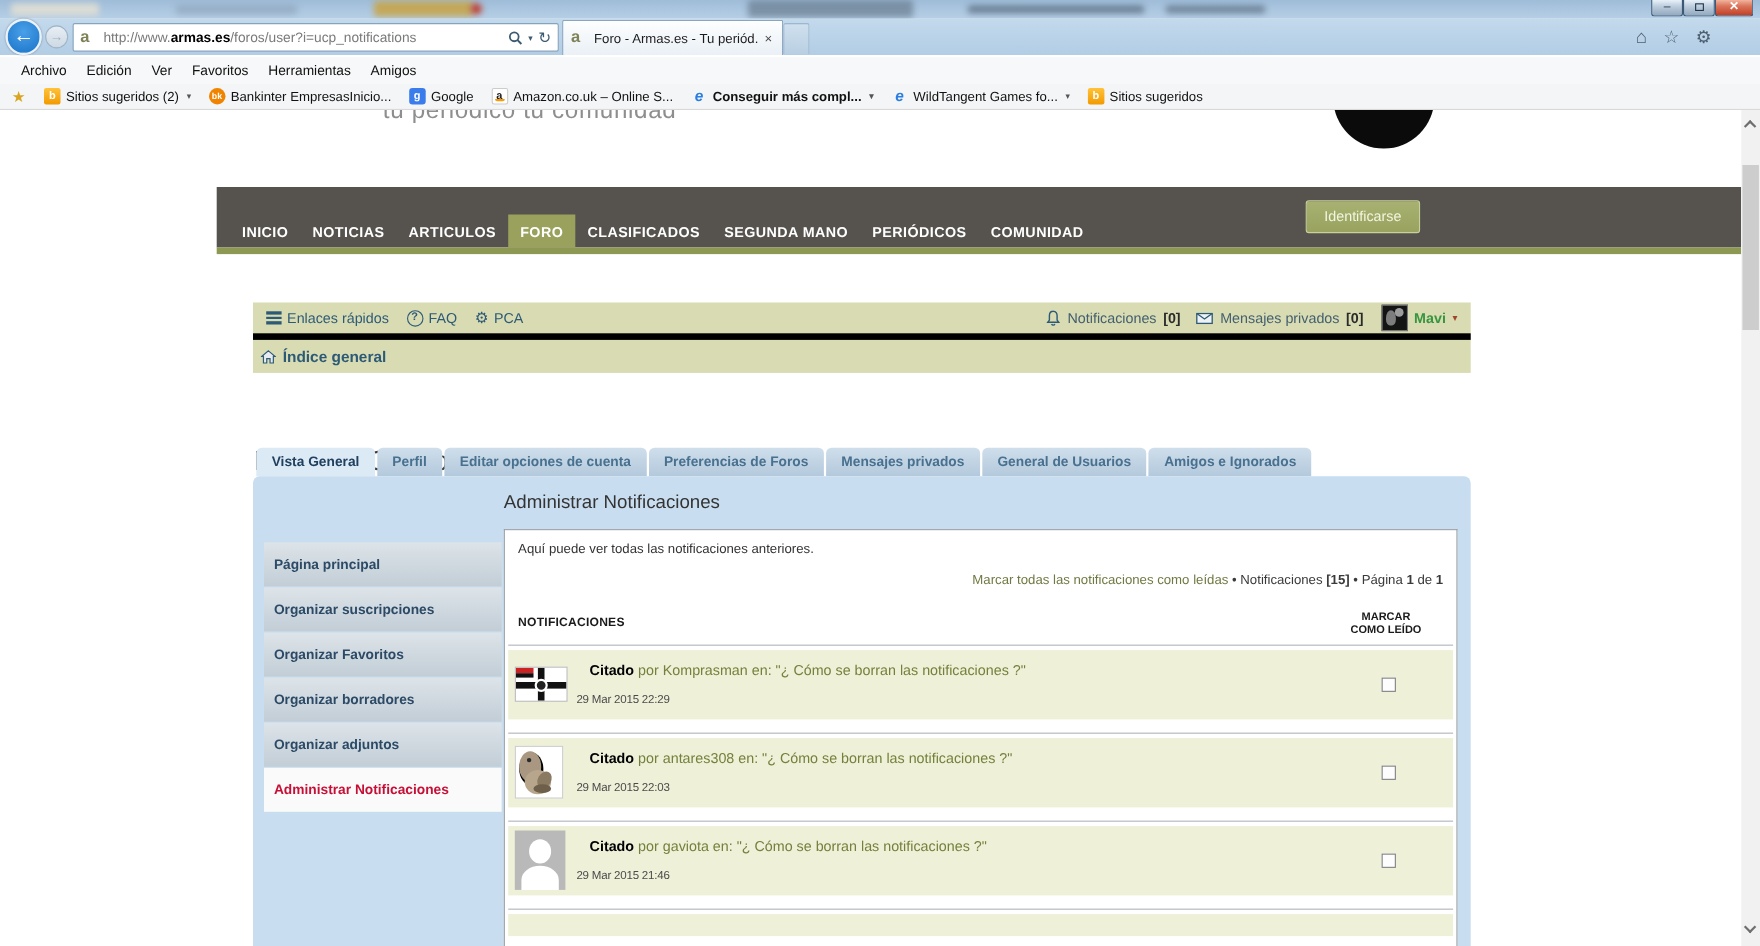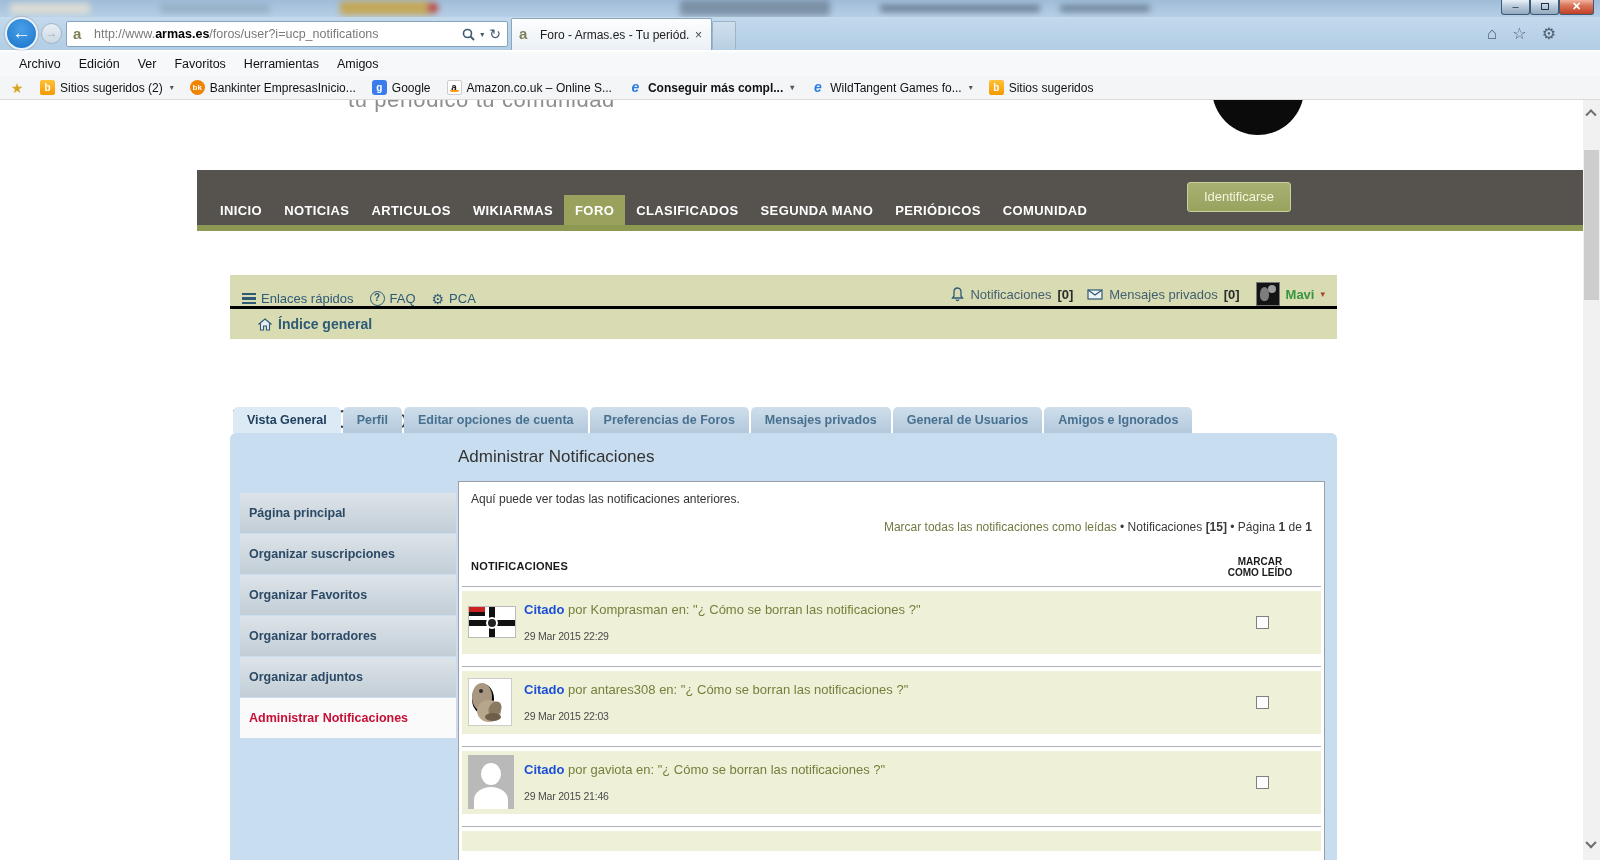--- a/index.html
+++ b/index.html
@@ -74,22 +74,22 @@
     display:flex; align-items:stretch; padding-left:12px; }
   .nav-item { display:flex; align-items:center; padding:0 11px; color:#fff; font-size:13px; font-weight:bold;
     letter-spacing:.4px;margin-top:25px; }
   .nav-item.active { background:#99a15d; }
   .signin { position:absolute; right:292px; top:12px; height:30px; padding:0 16px;
     background:linear-gradient(180deg,#a8b171,#99a35f); border:1px solid #c9d19b; border-radius:3px;
     color:#f2f5df; font-size:13px; line-height:28px; }
   .olivestrip { position:absolute; left:197px; right:0; top:125px; height:6px; background:#8d9952; }
 
   .quickblock { position:absolute; left:230px; top:175px; width:1107px; background:#d9dbb3; }
-  .qrow1 { height:34px; display:flex; align-items:flex-end; padding:0 12px; border-bottom:3px solid #000000; }
-  .qrow2 { height:30px; display:flex; align-items:center; padding:0 28px; }
+  .qrow1 { height:34px; display:flex; align-items:center; padding:0 12px; border-bottom:6px solid #000000; }
+  .qrow2 { height:30px; display:flex; align-items:center; padding:0 7px; }
   .qlink { display:flex; align-items:center; gap:5px; color:#2d5b76; font-size:13px; margin-right:16px; }
   .qspacer { flex:1; }
   .qright { display:flex; align-items:center; gap:6px; color:#43606f; font-size:13px; }
   .qcount { font-weight:bold; color:#2b2b2b; }
   .hamb { display:inline-block; width:14px; }
   .hamb i { display:block; height:2.5px; background:#2d5b76; margin:2px 0; }
   .qmark { width:15px; height:15px; border:1.5px solid #2d5b76; border-radius:50%; color:#2d5b76;
     font-size:10px; font-weight:bold; text-align:center; line-height:12px; }
   .gearglyph { font-size:14px; color:#2d5b76; line-height:14px; }
   .uavatar { width:24px; height:24px; background:#141414; border:1px solid #777; position:relative; overflow:hidden; }
@@ -120,21 +120,21 @@
   .markline a { color:#6f7a42; text-decoration:none; }
   .tablehead { position:relative; height:24px; margin:22px 12px 6px; }
   .th-left { position:absolute; left:0; top:4px; font-size:11px; font-weight:bold; color:#1a1a1a; letter-spacing:.2px; }
   .th-right { position:absolute; right:12px; top:0; width:80px; text-align:center; font-size:10px; font-weight:bold;
     color:#1a1a1a; line-height:11px; }
   .nrows { padding:0 3px; }
   .nrow { border-top:1px solid #aeb3b9; padding-top:4px; margin-bottom:12px; }
   .nbg { position:relative; height:63px; background:#eef0d8; }
   .avatar { position:absolute; left:6px; overflow:hidden; }
   .ntext { position:absolute; left:62px; top:11px; font-size:13px; }
-  .ntext b { color:#1d4ed8; }
+  .ntext b { color:#000000;margin-left:12px; }
   .ntext .det { color:#75803c; }
   .ndate { position:absolute; left:62px; top:39px; font-size:10.5px; color:#4b4b4b; letter-spacing:-.2px; }
   .ncheck { position:absolute; right:52px; top:25px; width:13px; height:13px; border:1px solid #808080; background:#fdfdfd; }
 
   
   .av-flag { top:15px; width:48px; height:32px; background:#fff; border:1px solid #bbb; position:absolute; }
   .av-flag .h { position:absolute; left:0; right:0; top:13px; height:6px; background:#111; }
   .av-flag .v { position:absolute; left:20px; top:0; bottom:0; width:6px; background:#111; }
   .av-flag .c { position:absolute; left:17px; top:10px; width:12px; height:12px; border-radius:50%; background:#222; border:2px solid #fff; }
   .av-flag .r { position:absolute; left:0; top:0; width:16px; height:5px; background:#c22; }
@@ -247,21 +247,20 @@
   <div class="page">
     <div class="tagline-clip">
       <div class="tagline">tu periódico tu comunidad</div>
     </div>
     <div class="sitelogo"></div>
 
     <div class="sitenav">
       <span class="nav-item">INICIO</span>
       <span class="nav-item">NOTICIAS</span>
       <span class="nav-item">ARTICULOS</span>
-      <span class="nav-item">WIKIARMAS</span>
       <span class="nav-item active">FORO</span>
       <span class="nav-item">CLASIFICADOS</span>
       <span class="nav-item">SEGUNDA MANO</span>
       <span class="nav-item">PERIÓDICOS</span>
       <span class="nav-item">COMUNIDAD</span>
       <span class="signin">Identificarse</span>
     </div>
     <div class="olivestrip"></div>
 
     <div class="quickblock">

